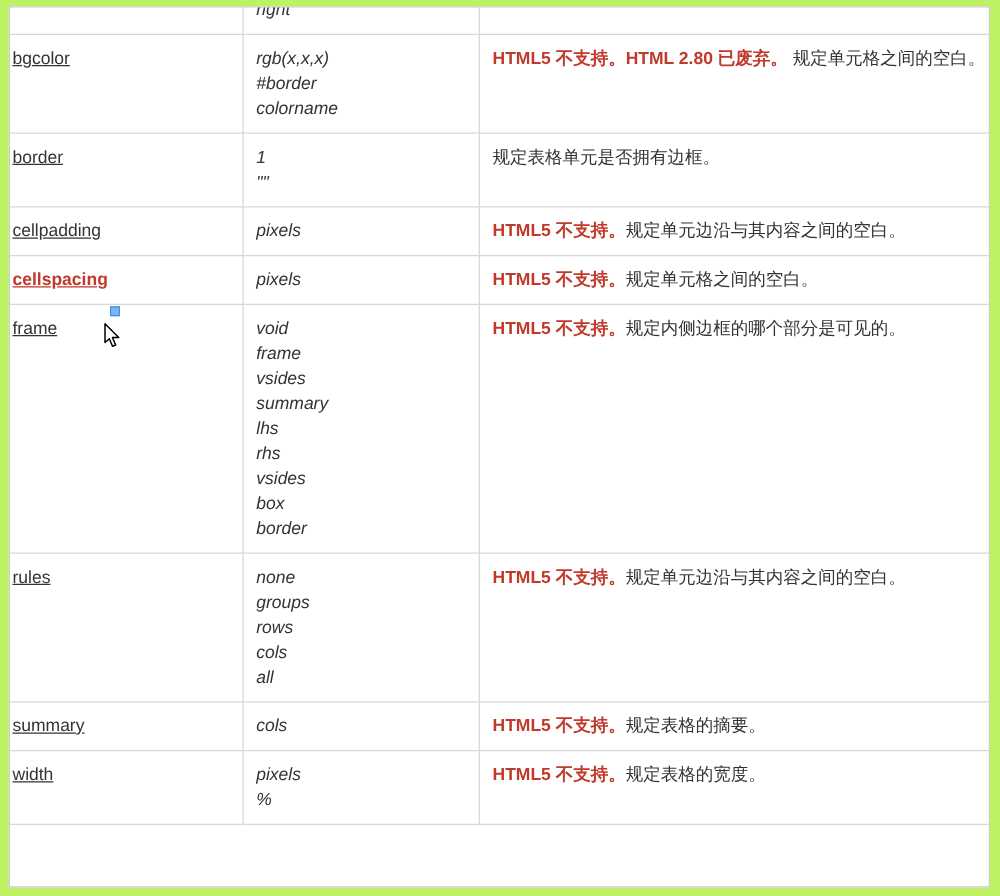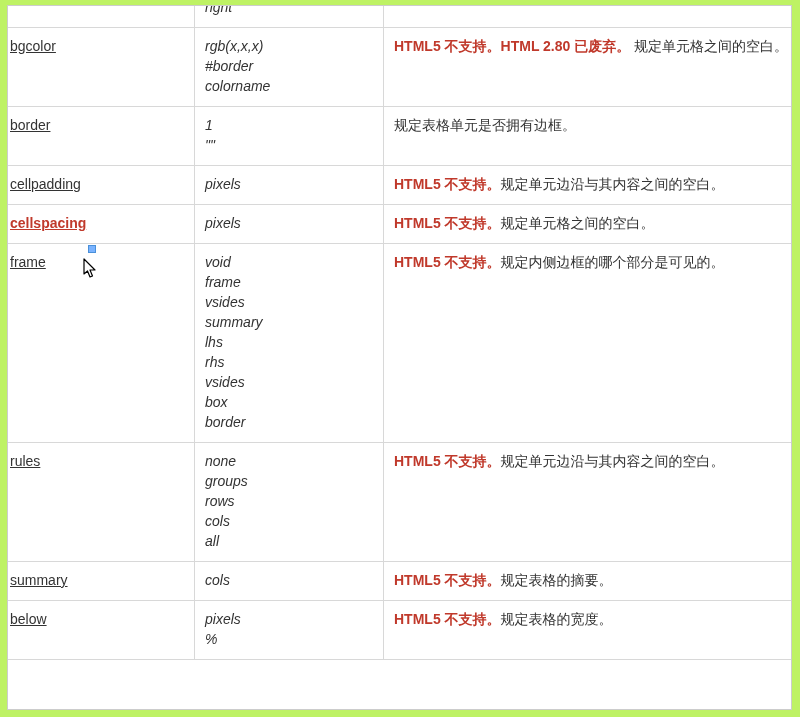--- a/index.html
+++ b/index.html
@@ -134,21 +134,21 @@
               <td><a class="attr-link">rules</a></td>
               <td><span class="val">none</span><br><span class="val">groups</span><br><span class="val">rows</span><br><span class="val">cols</span><br><span class="val">all</span></td>
               <td><span class="warn">HTML5 不支持。</span><span>规定单元边沿与其内容之间的空白。</span></td>
             </tr>
             <tr>
               <td><a class="attr-link">summary</a></td>
               <td><span class="val">cols</span></td>
               <td><span class="warn">HTML5 不支持。</span><span>规定表格的摘要。</span></td>
             </tr>
             <tr>
-              <td><a class="attr-link">below</a></td>
+              <td><a class="attr-link">width</a></td>
               <td><span class="val">pixels</span><br><span class="val">%</span></td>
               <td><span class="warn">HTML5 不支持。</span><span>规定表格的宽度。</span></td>
             </tr>
           </tbody>
       </table>
     </div>
 
     <div class="selbox" id="selbox" style="left: 80px; top: 239px;"></div>
 
     <div class="cursor" id="cursor" style="left: 76px; top: 254px;">

